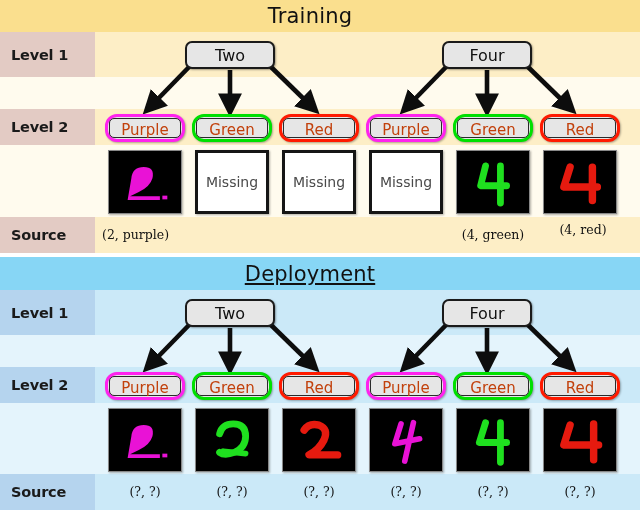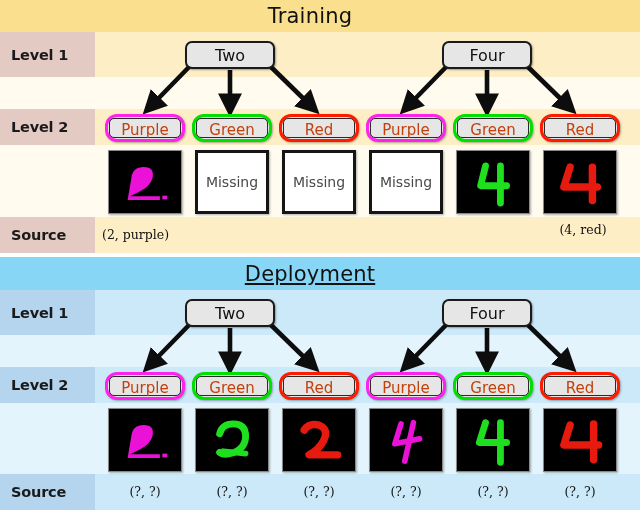--- a/index.html
+++ b/index.html
@@ -190,20 +190,23 @@
     </div>
     <div class="tile" style="left:543px;top:150px;width:74px;height:64px;">
       <svg viewBox="0 0 100 100">
         <path d="M34 26 L24 58 L78 58 M70 26 L70 80" stroke="#e61a0f" stroke-width="12" fill="none" stroke-linecap="round" stroke-linejoin="round"></path>
       </svg>
     </div>
 
     <div class="src" style="left:102px;top:227px;width:110px;text-align:left;">
       <span>(2, purple)</span>
     </div>
+    <div class="src" style="left:446px;top:227px;width:94px;">
+      <span>(4, green)</span>
+    </div>
     <div class="src" style="left:540px;top:222px;width:86px;">
       <span>(4, red)</span>
     </div>
   </div>
 
   <div class="panel deployment">
 
     <div class="band" style="top:0;height:33px;background:#87d6f5;"></div>
     <div class="band" style="top:33px;height:45px;background:#cbe9f8;"></div>
     <div class="band" style="top:78px;height:32px;background:#e4f4fc;"></div>

